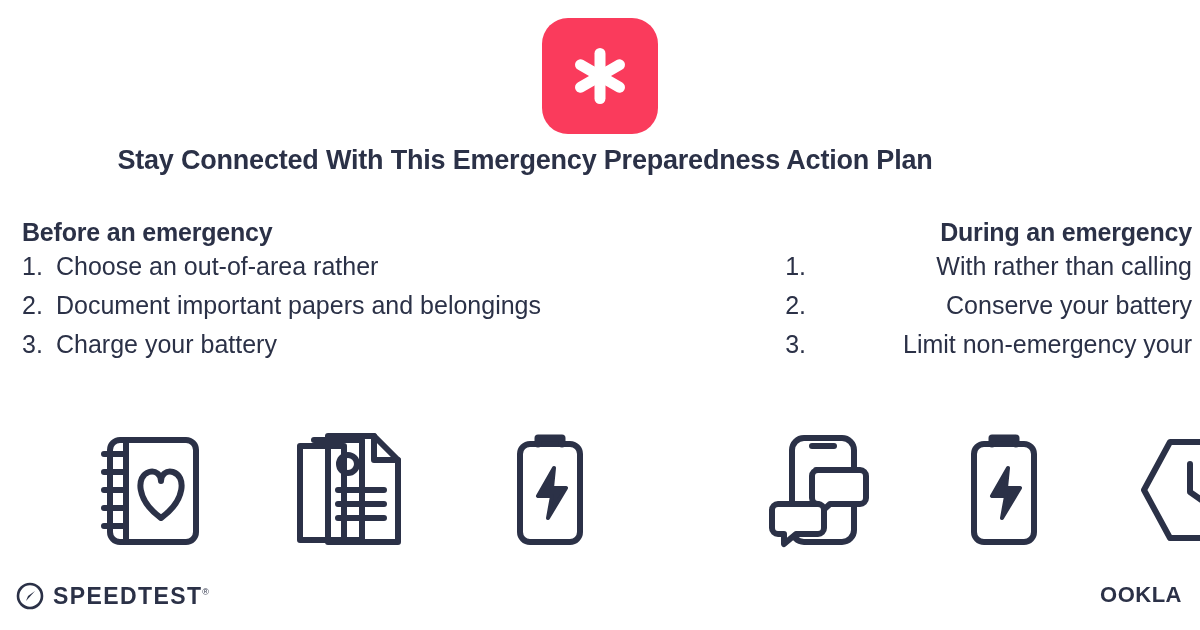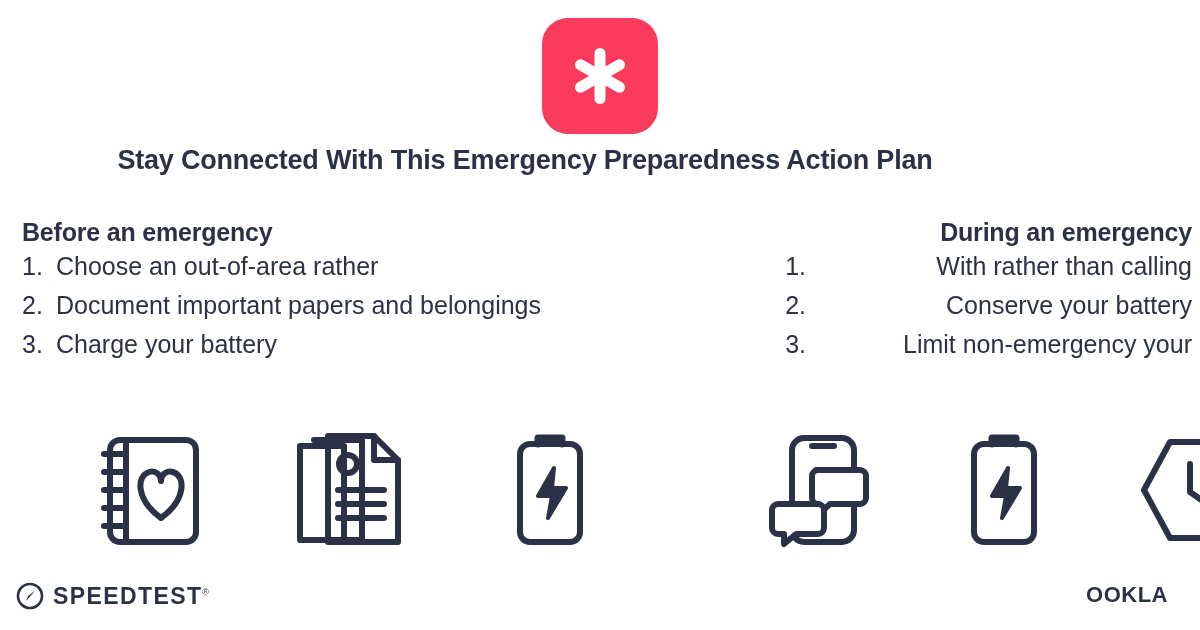--- a/index.html
+++ b/index.html
@@ -117,21 +117,21 @@
     color: #2b3147;
   }
   .brand-tm {
     font-size: 9px;
     vertical-align: super;
     letter-spacing: 0;
     font-weight: normal;
   }
   .footer-right {
     position: absolute;
-    right: 32px;
+    right: 18px;
     bottom: 22px;
     display: flex;
     align-items: flex-start;
   }
   .ookla-text {
     font-size: 22px;
     font-weight: bold;
     letter-spacing: 0.5px;
     color: #2b3147;
   }

